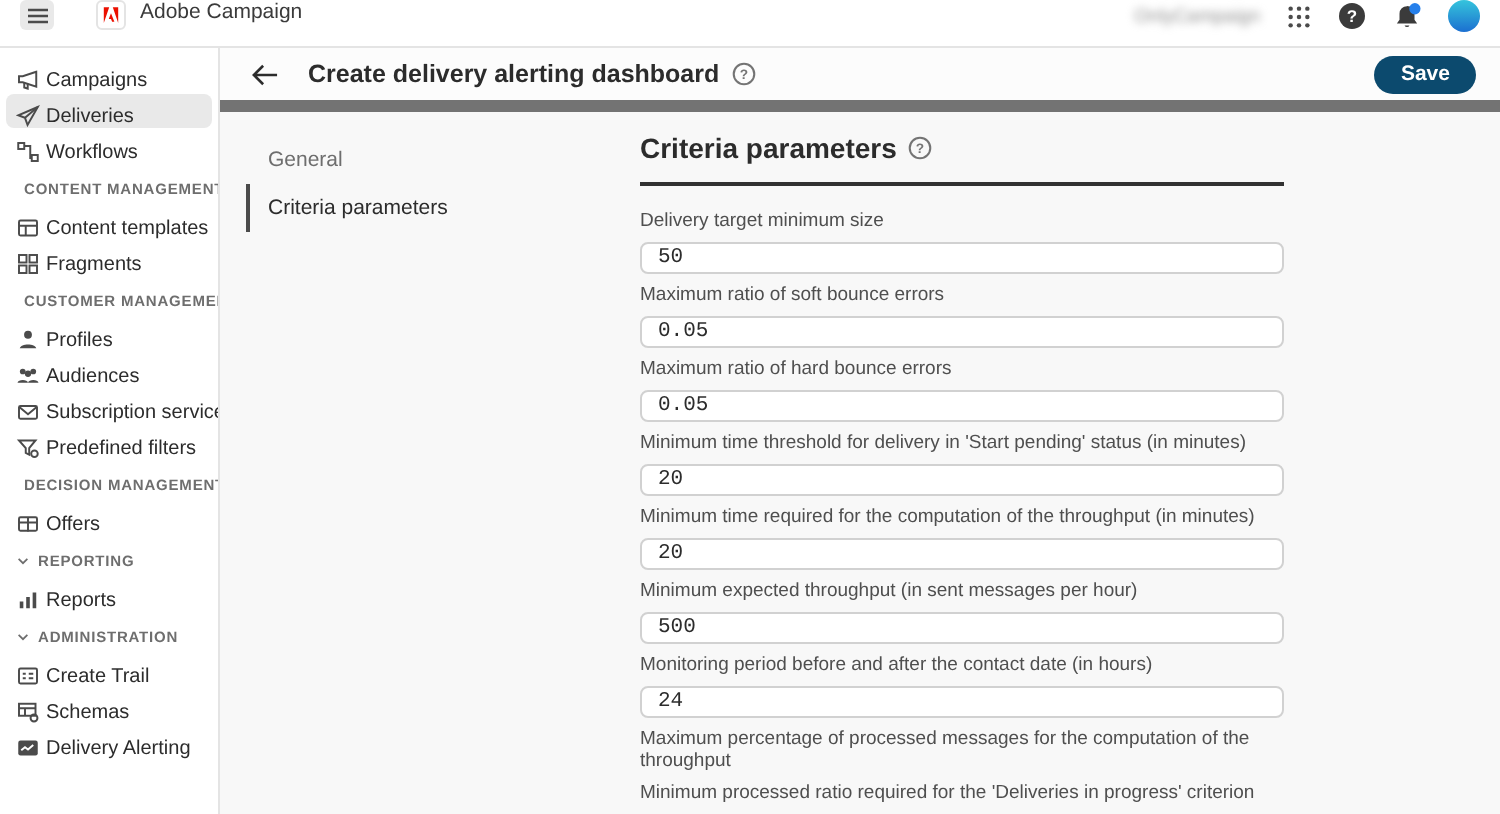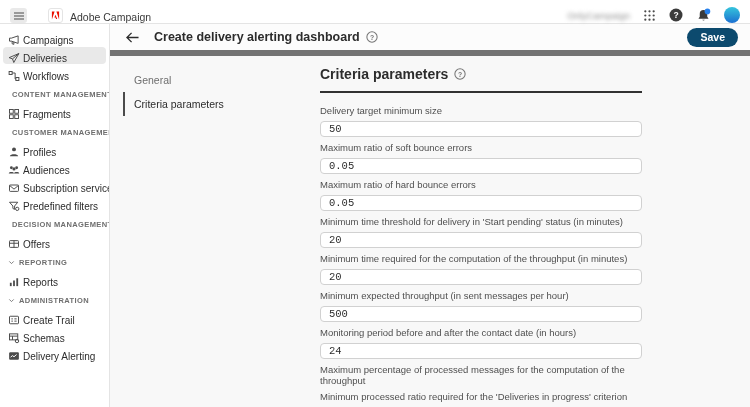--- a/index.html
+++ b/index.html
@@ -3,21 +3,21 @@
 <meta charset="utf-8">
 <style>
   * { margin:0; padding:0; box-sizing:border-box; }
   html,body { width:750px; height:407px; }
   body {
     font-family:"Liberation Sans","DejaVu Sans",sans-serif;
     background:#f8f8f8; overflow:hidden; position:relative; color:#2c2c2c;
   }
   
   .topbar{position:absolute;top:0;left:0;right:0;height:24px;background:#fff;
-    border-bottom:1px solid #e4e4e4;display:flex;align-items:flex-end;
+    border-bottom:1px solid #e4e4e4;display:flex;align-items:flex-start;
     padding:0 10px;z-index:5}
   .hamburger{width:17px;height:15px;background:#e9e9e9;border:none;border-radius:3px;
     display:flex;align-items:center;justify-content:center;cursor:pointer}
   .logo-tile{width:15px;height:15px;background:#fff;border:1px solid #e4e4e4;border-radius:3px;
     margin-left:21px;display:flex;align-items:center;justify-content:center;
     color:#eb1000;font-weight:bold;font-size:10px;line-height:1}
   .app-name{font-size:10.5px;color:#3b3b3b;margin-left:7px}
   .topbar-right{margin-left:auto;display:flex;align-items:center;gap:13px}
   .org-blur{font-size:9.5px;color:#8f8f8f;filter:blur(2px)}
   .icon-btn{background:none;border:none;padding:0;display:flex;align-items:center;cursor:pointer}
@@ -130,20 +130,27 @@
   </div>
 
   <div class="side-header">
     <svg width="7" height="7" viewBox="0 0 16 16" fill="none" stroke="#6e6e6e" stroke-width="2">
         <path d="m3 5.5 5 5 5-5"></path>
       </svg>
     <span>CONTENT MANAGEMENT</span>
   </div>
   <div class="side-item">
     <svg width="12" height="12" viewBox="0 0 16 16" fill="none" stroke="#4b4b4b" stroke-width="1.3">
+        <rect x="2" y="3" width="12" height="10" rx="1"></rect>
+        <path d="M2 6.5h12M6.5 6.5V13"></path>
+      </svg>
+    <span>Content templates</span>
+  </div>
+  <div class="side-item">
+    <svg width="12" height="12" viewBox="0 0 16 16" fill="none" stroke="#4b4b4b" stroke-width="1.3">
         <rect x="2" y="2" width="5" height="5"></rect>
         <rect x="9" y="2" width="5" height="5"></rect>
         <rect x="2" y="9" width="5" height="5"></rect>
         <rect x="9" y="9" width="5" height="5"></rect>
       </svg>
     <span>Fragments</span>
   </div>
 
   <div class="side-header">
     <svg width="7" height="7" viewBox="0 0 16 16" fill="none" stroke="#6e6e6e" stroke-width="2">

